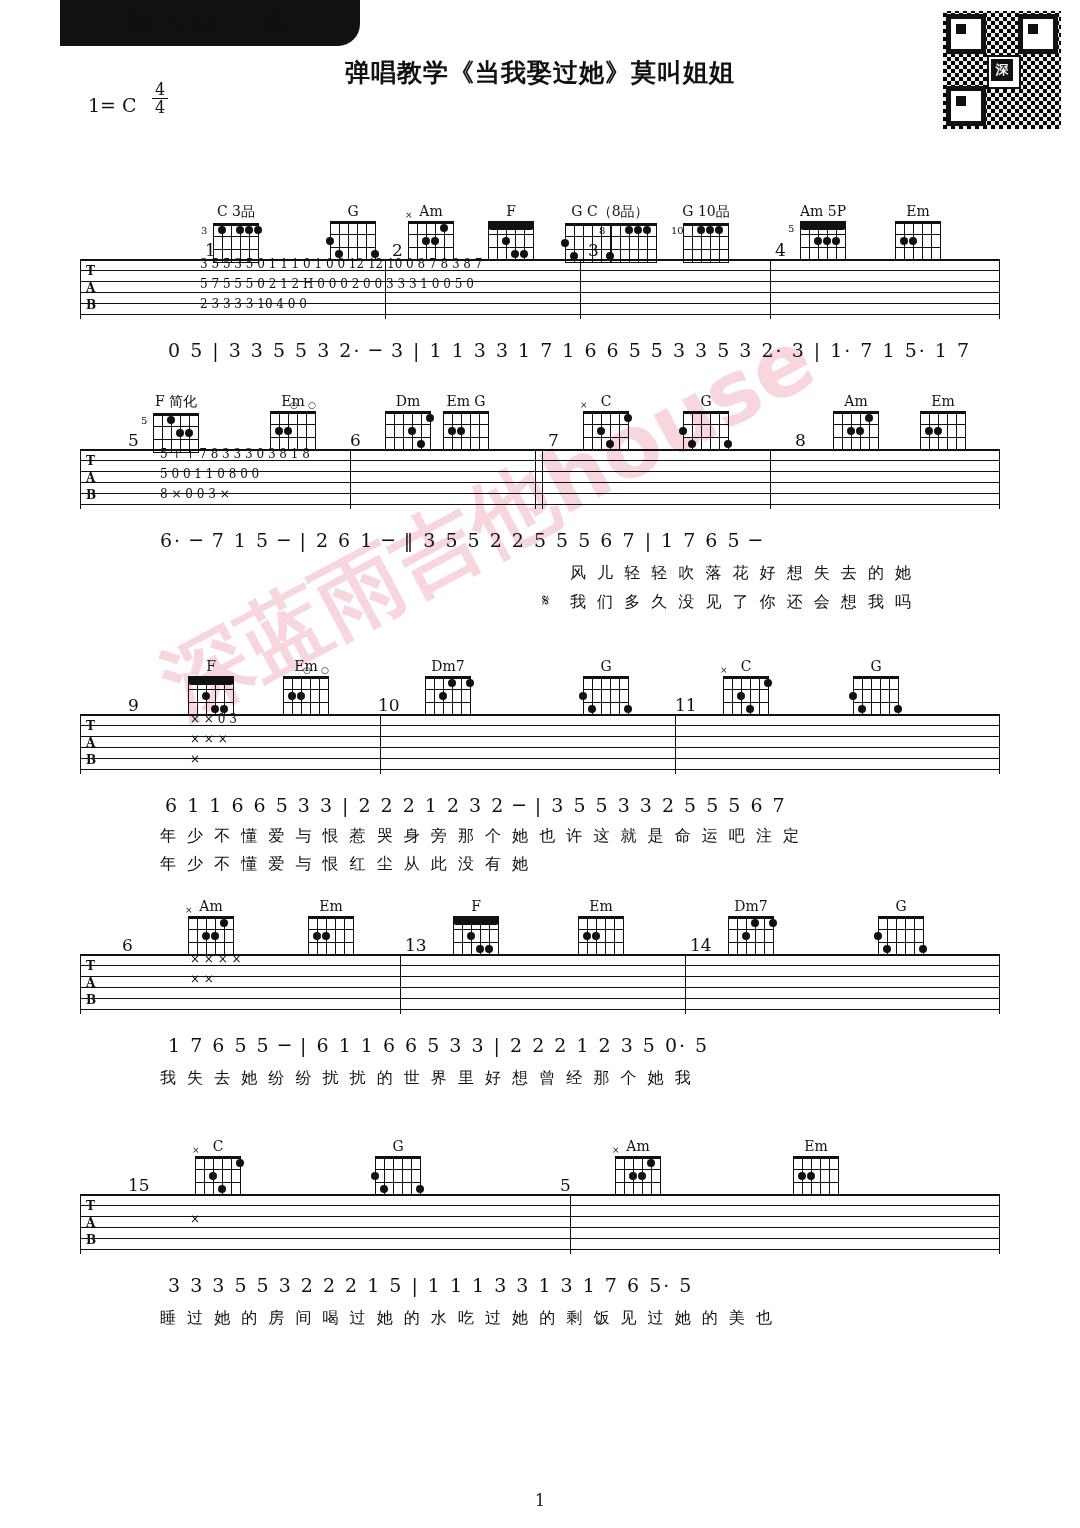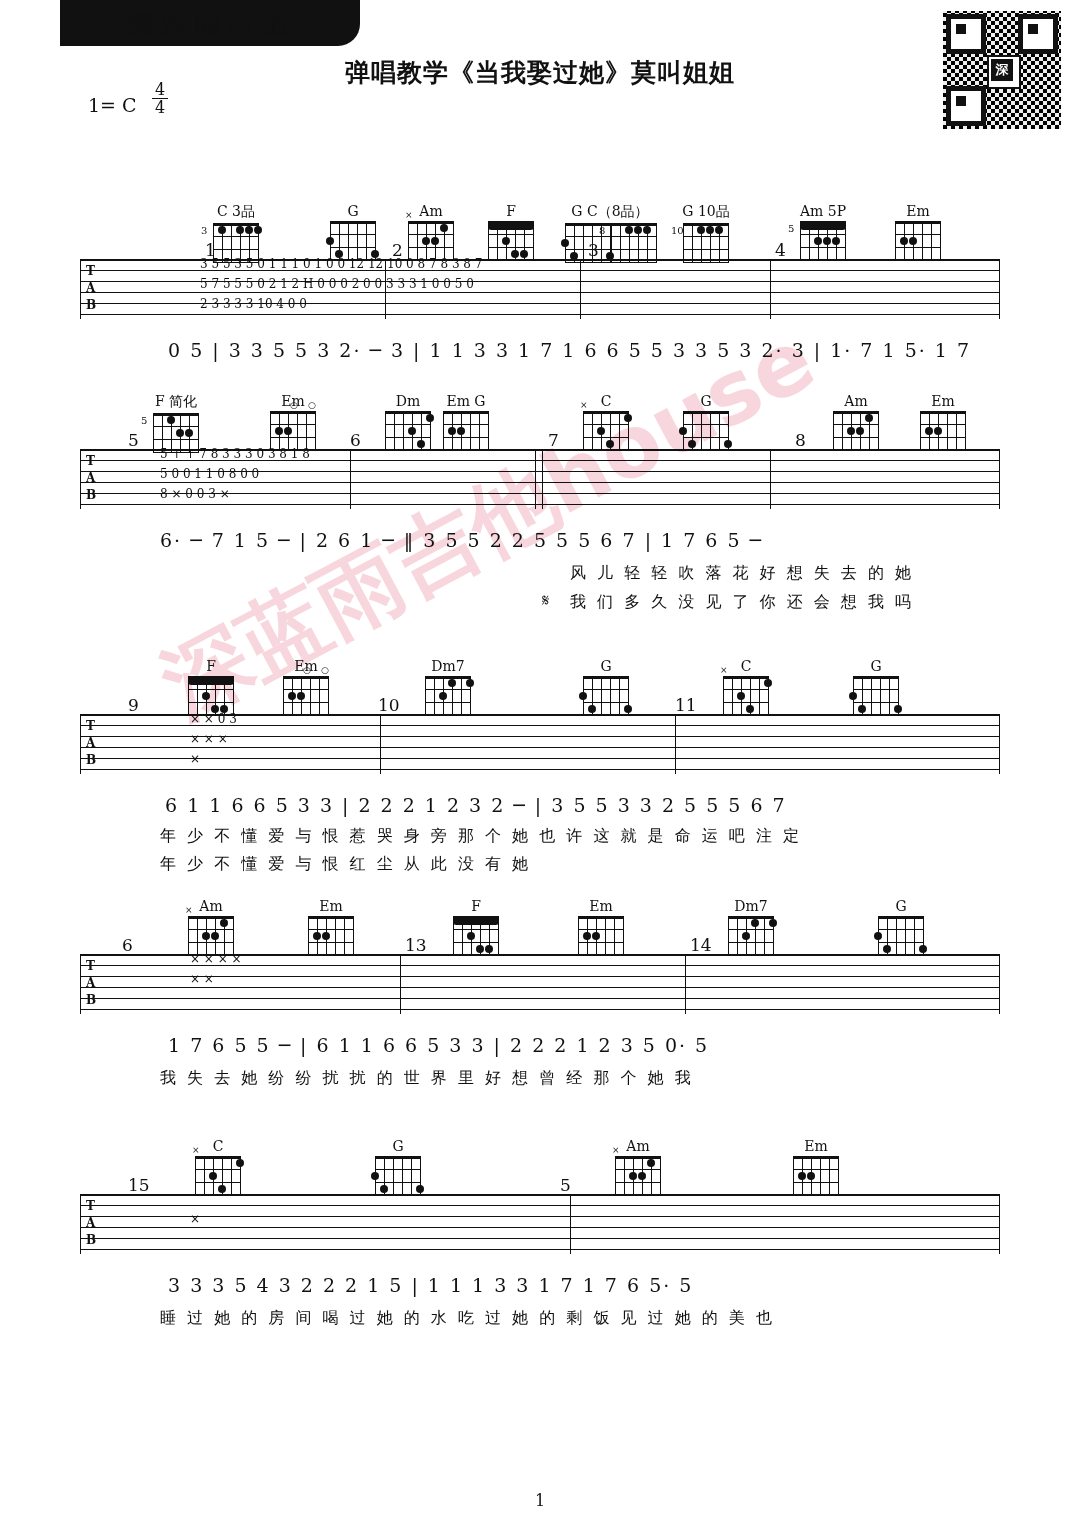--- a/index.html
+++ b/index.html
@@ -897,18 +897,18 @@
       <div class="tab">
           <span>T</span>
           <span>A</span>
           <span>B</span>
         </div>
       <div class="tabnums" style="left:110px;top:-2px;"></div>
       <div class="tabnums" style="left:110px;top:18px;">×</div>
       <div class="tabnums" style="left:110px;top:38px;"></div>
     </div>
 
-    <div class="melody" style="left:168px;top:144px;">3 3 3 5  4  3    2 2 2 1 5 | 1 1 1 3 3 1  7 1 7 6 5·  5</div>
+    <div class="melody" style="left:168px;top:144px;">3 3 3 5  5  3    2 2 2 1 5 | 1 1 1 3 3 1  3 1 7 6 5·  5</div>
     <div class="lyric" style="left:160px;top:178px;">睡 过 她 的 房   间   喝 过 她 的 水        吃 过 她 的 剩  饭   见 过 她 的 美   也</div>
   </div>
 
   <div class="pagenum">1</div>
 </div>
 
 </body></html>

